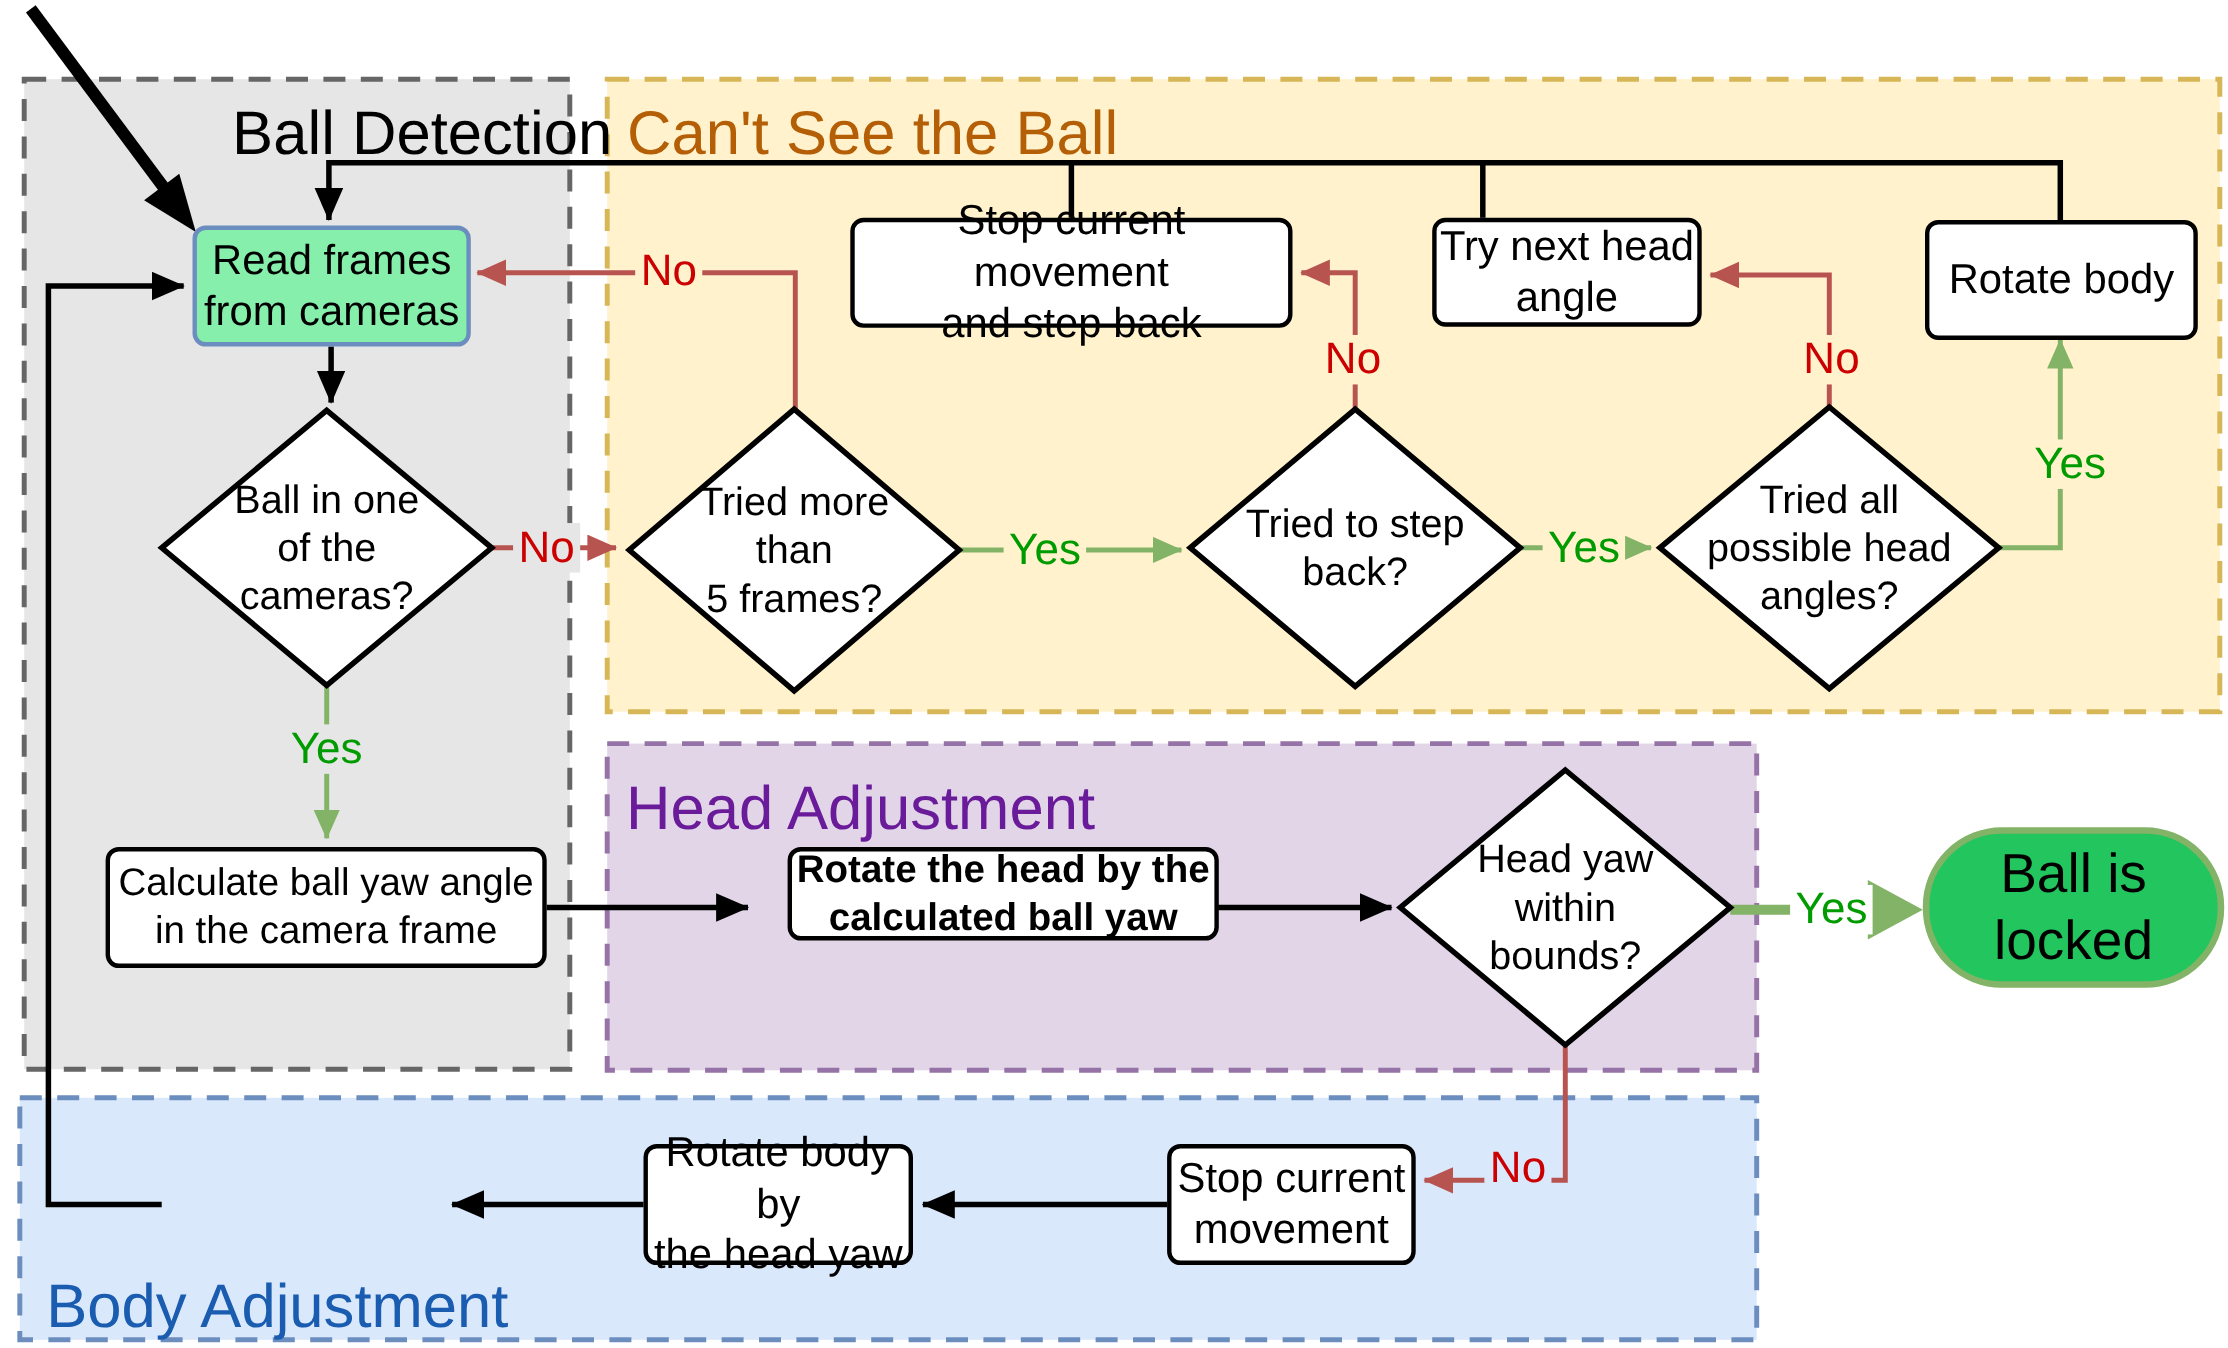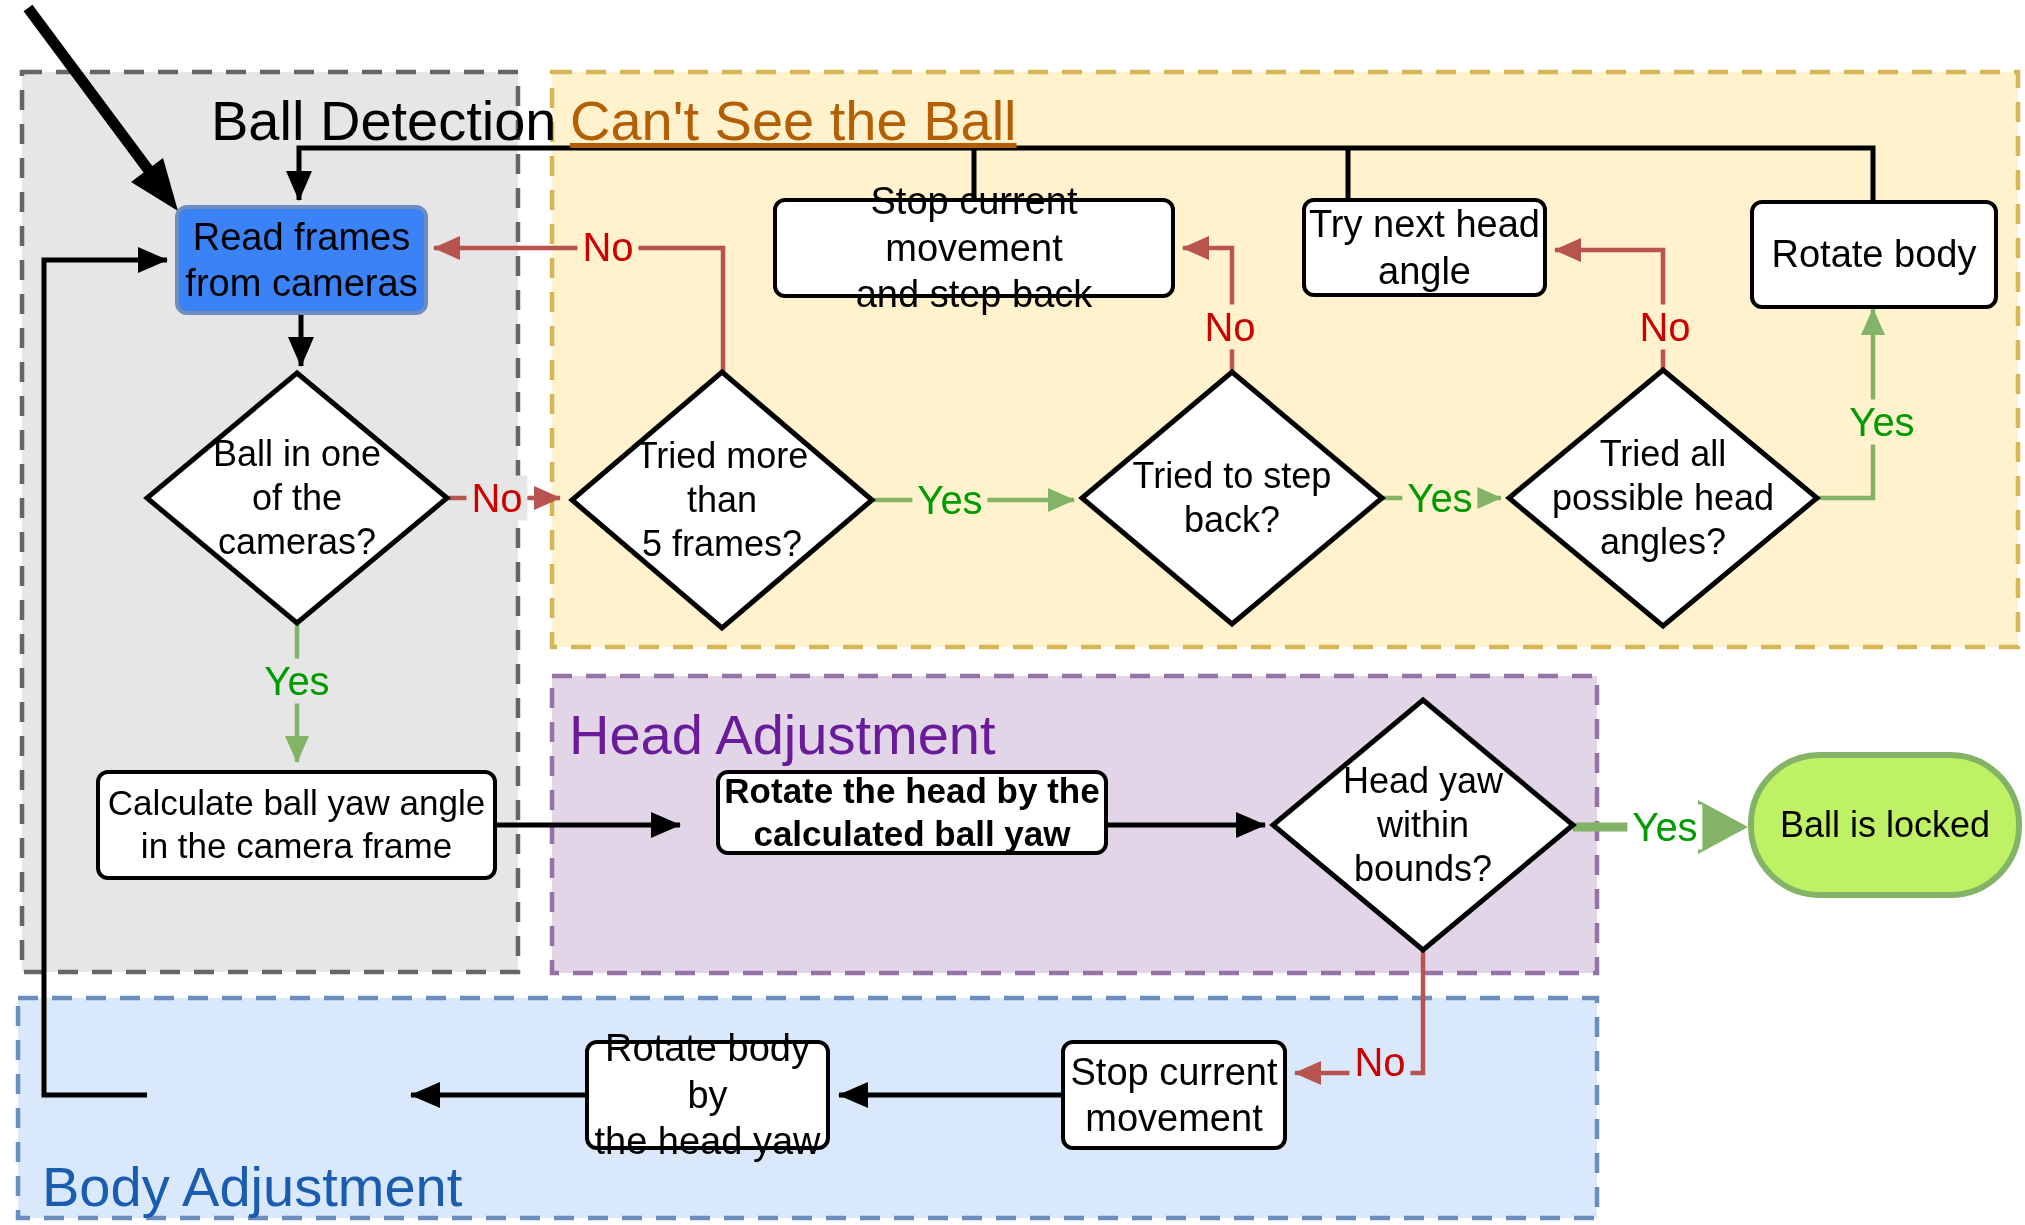--- a/index.html
+++ b/index.html
@@ -4,22 +4,22 @@
 <style>
   html,body{margin:0;padding:0;background:#fff;}
   #canvas{position:relative;width:2025px;height:1225px;background:#ffffff;overflow:hidden;
           font-family:"Liberation Sans", sans-serif;color:#000;}
   svg.layer{position:absolute;left:0;top:0;width:2025px;height:1225px;}
   .rlabel{position:absolute;font-size:56px;white-space:pre;}
   .node{position:absolute;display:flex;align-items:center;justify-content:center;text-align:center;
         white-space:pre-line;background:#ffffff;border:4px solid #000;border-radius:12px;
         font-size:38px;line-height:1.22;box-sizing:border-box;}
   .node.small{font-size:35px;}
-  .node.start{background:#3b82f6;border:4px solid #6c8ebf;}
-  .node.terminal{background:#bef264;border:6px solid #82b366;border-radius:72px;font-size:36px;}
+  .node.start{background:#86efac;border:4px solid #6c8ebf;}
+  .node.terminal{background:#22c55e;border:6px solid #82b366;border-radius:72px;font-size:50px;}
   .dtext{position:absolute;display:flex;align-items:center;justify-content:center;text-align:center;
          white-space:pre-line;font-size:36px;line-height:1.22;transform:translate(-50%,-50%);}
   .elabel{position:absolute;transform:translate(-50%,-50%);font-size:40px;padding:0 5px;white-space:pre;text-align:center;}
   .yes{color:#009b00;}
   .no{color:#cc0000;}
   .bg-gray{background:#e6e6e6;}
   .bg-yellow{background:#fff2cc;}
   .bg-blue{background:#dae8fc;}
   .bg-white{background:#ffffff;}
 </style>
@@ -91,21 +91,21 @@
     <g fill="#ffffff" stroke="#000000" stroke-width="5" stroke-linejoin="miter">
       <polygon points="297,373 447,498 297,623 147,498"></polygon>
       <polygon points="722,372 872,500 722,628 572,500"></polygon>
       <polygon points="1232,372 1382,498 1232,624 1082,498"></polygon>
       <polygon points="1663,370 1817,498 1663,626 1509,498"></polygon>
       <polygon points="1423,700 1573,825 1423,950 1273,825"></polygon>
     </g>
   </svg>
 
   <div class="rlabel" style="left:211px;top:88px;color:#000000;">Ball Detection</div>
-  <div class="rlabel" style="left:570px;top:88px;color:#b45f06;text-decoration:underline;">Can't See the Ball</div>
+  <div class="rlabel" style="left:570px;top:88px;color:#b45f06;">Can't See the Ball</div>
   <div class="rlabel" style="left:569px;top:702px;color:#6a1b9a;">Head Adjustment</div>
   <div class="rlabel" style="left:42px;top:1154px;color:#1a5cb0;">Body Adjustment</div>
 
   <div class="node start" style="left:175px;top:205px;width:253px;height:110px;">Read frames
 from cameras</div>
   <div class="node" style="left:773px;top:198px;width:402px;height:100px;">Stop current movement
 and step back</div>
   <div class="node" style="left:1302px;top:198px;width:245px;height:99px;">Try next head
 angle</div>
   <div class="node" style="left:1750px;top:200px;width:248px;height:109px;">Rotate body</div>

